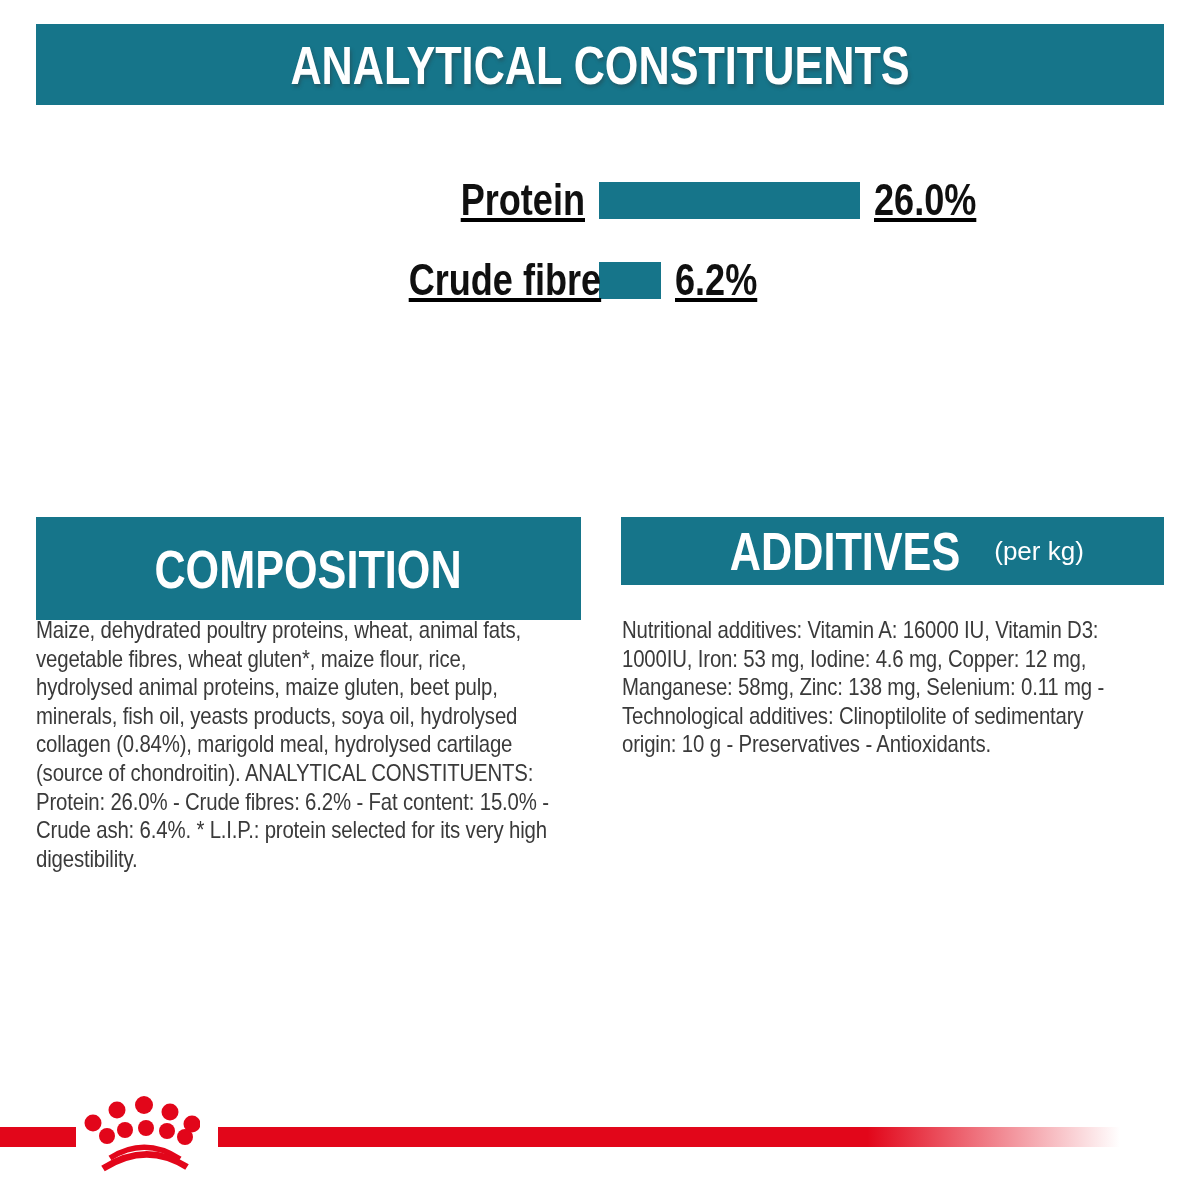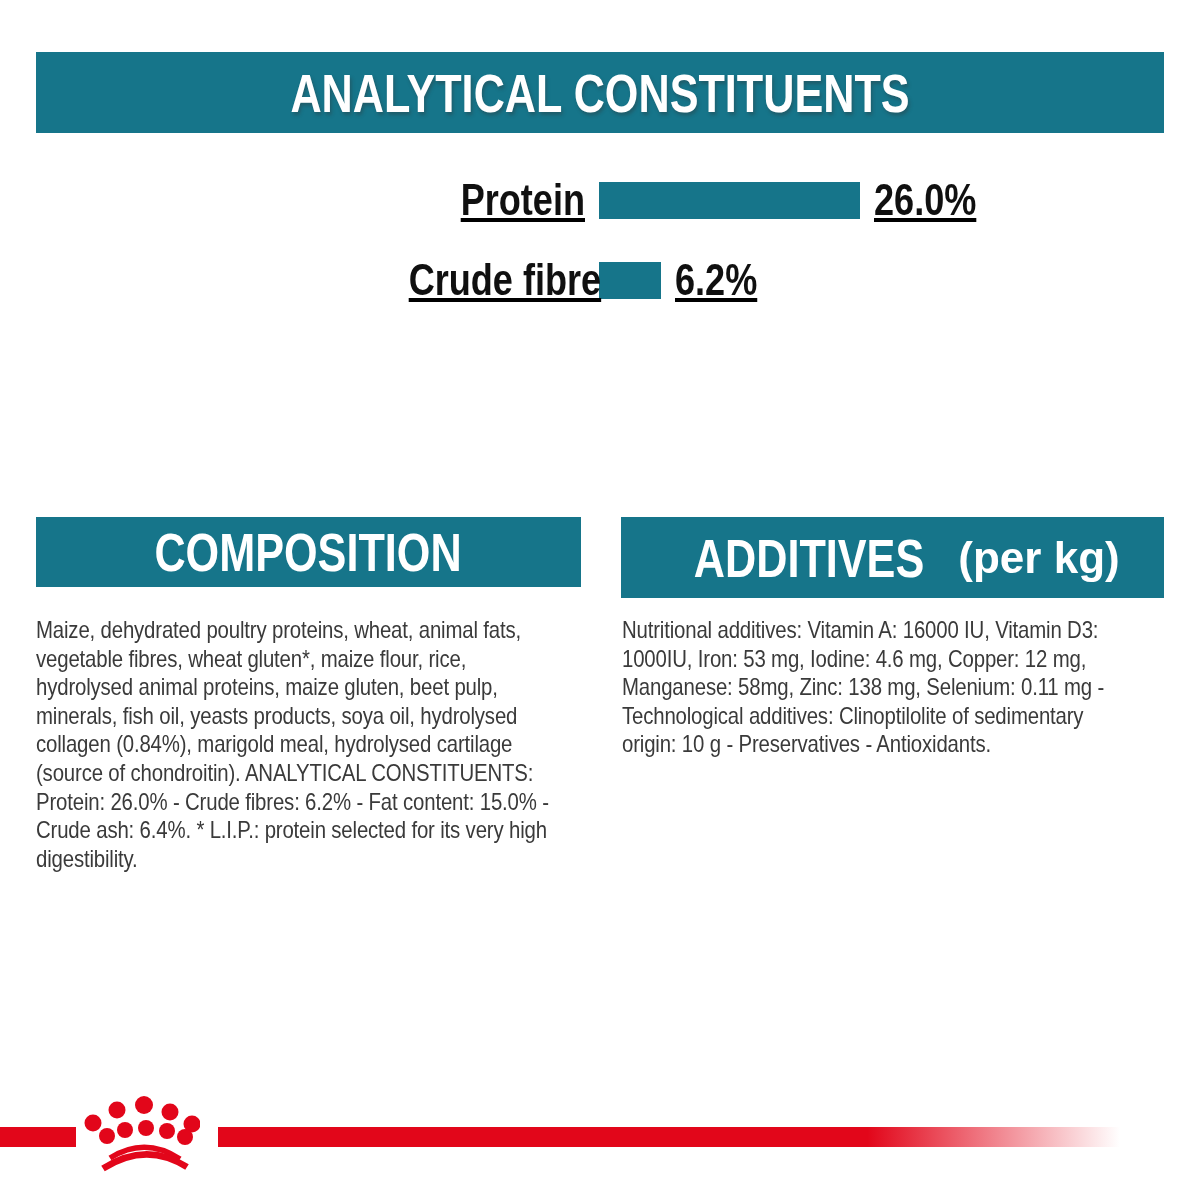--- a/index.html
+++ b/index.html
@@ -11,24 +11,24 @@
   .banner{
     position:absolute;background:#16758a;color:#ffffff;
     display:flex;align-items:center;justify-content:center;
   }
   .banner-title{
     font-weight:bold;font-size:54px;letter-spacing:0px;white-space:nowrap;
     transform:scaleX(0.80);transform-origin:center center;
     text-shadow:2px 3px 4px rgba(50,50,50,0.35);
   }
   .banner-title.no-shadow{text-shadow:none;}
-  .banner-suffix{font-weight:bold;font-size:44px;margin-left:5px;}
-  #top-banner{left:36px;top:52px;width:1128px;height:81px;}
-  #composition-banner{left:36px;top:517px;width:545px;height:70px;}
-  #additives-banner{left:621px;top:517px;width:543px;height:81px;}
+  .banner-suffix{font-weight:normal;font-size:26px;margin-left:5px;}
+  #top-banner{left:36px;top:24px;width:1128px;height:81px;}
+  #composition-banner{left:36px;top:517px;width:545px;height:103px;}
+  #additives-banner{left:621px;top:517px;width:543px;height:68px;}
 
   
   #bar-chart{position:absolute;left:0;top:160px;width:1200px;}
   .chart-row{display:flex;align-items:center;height:80px;text-decoration:underline;}
   .chart-label{
     width:215px;margin-left:370px;text-align:right;
     font-weight:bold;font-size:44px;color:#101010;white-space:nowrap;
     transform:scaleX(0.82);transform-origin:center right;
   }
   .chart-bar{

